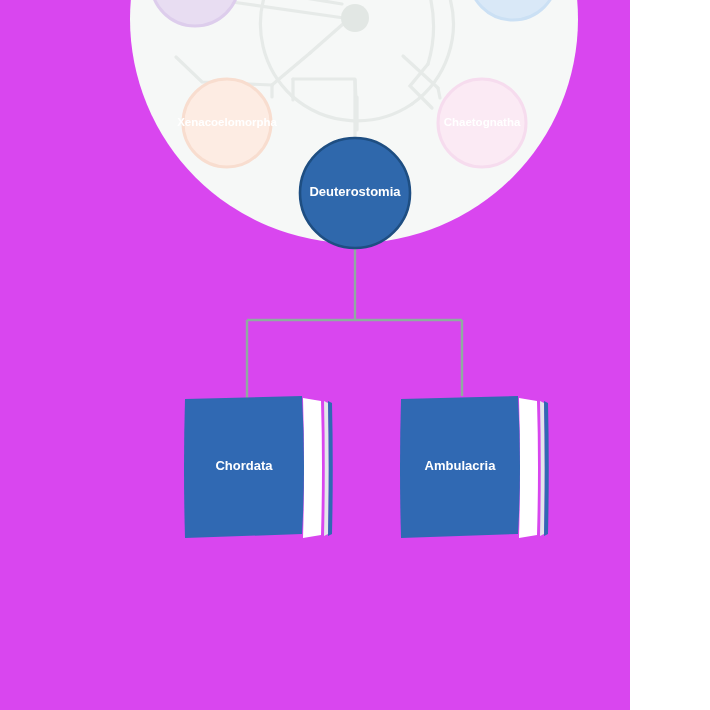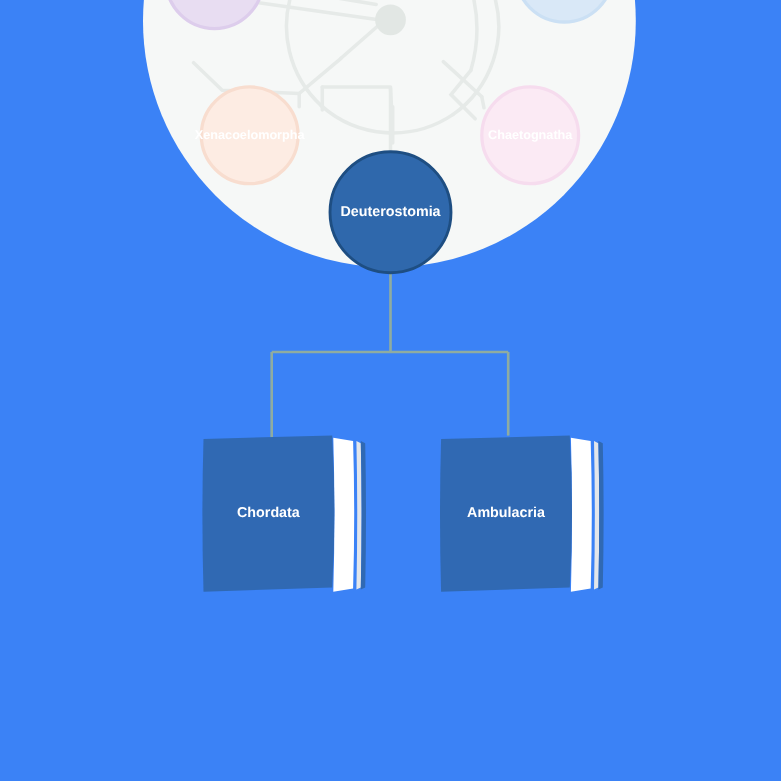--- a/index.html
+++ b/index.html
@@ -8,23 +8,23 @@
     background: #ffffff;
   }
   body {
     width: 710px;
     height: 710px;
     overflow: hidden;
     font-family: "Liberation Sans", sans-serif;
   }
   #stage {
     position: relative;
-    width: 710px;
+    width: 630px;
     height: 710px;
-    background: #3b82f6;
+    background: #d946ef;
   }
   #tree-svg {
     position: absolute;
     left: 0;
     top: 0;
     width: 710px;
     height: 710px;
     display: block;
   }
   .node-label {

